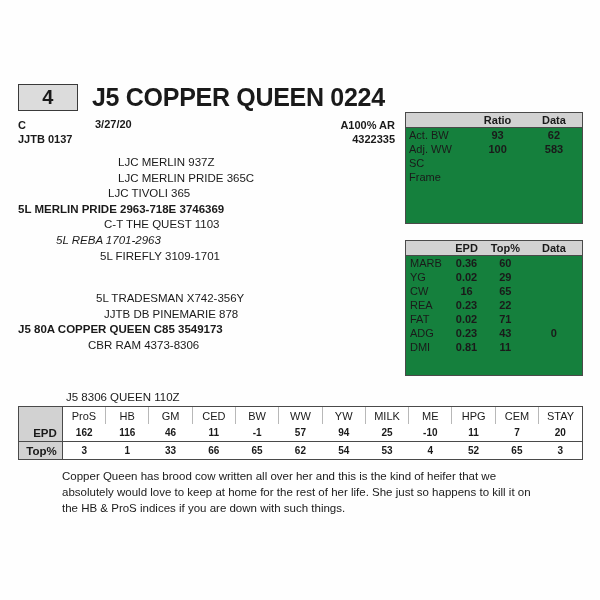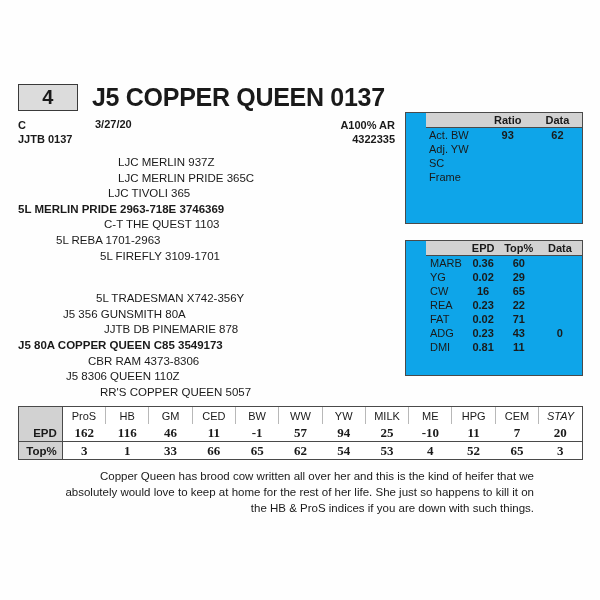--- a/index.html
+++ b/index.html
@@ -94,43 +94,42 @@
   }
   .ped-line { display: block; }
   .ped-gp   { padding-left: 100px; }
   .ped-gs   { padding-left: 100px; }
   .ped-gd   { padding-left: 90px; }
   .ped-main { padding-left: 0px; font-weight: bold; }
   .ped-gs2  { padding-left: 78px; margin-top: 13px; }
   .ped-d    { padding-left: 45px; }
   .ped-gd2  { padding-left: 86px; }
   .ped-gs3  { padding-left: 86px; }
-  .ped-s3   { padding-left: 38px; }
+  .ped-s3   { padding-left: 38px; font-style: italic; }
   .ped-gd3  { padding-left: 82px; }
   .ped-main2{ padding-left: 0px; font-weight: bold; }
   .ped-gs4  { padding-left: 70px; }
-  .ped-d4   { padding-left: 48px; }
+  .ped-d4   { padding-left: 48px; margin-top: 36px; }
   .ped-gd4  { padding-left: 82px; }
 
   .mppa-line {
     position: absolute;
     left: 18px;
     top: 381px;
     font-size: 11.5px;
     white-space: nowrap;
   }
   .mppa-line b { font-weight: bold; }
 
   
   .rt {
     position: absolute;
     border: 1px solid #4a4a4a;
     box-sizing: border-box;
-    background: #0ea5e9;
-    padding-left: 20px;
+    background: #15803d;
   }
   .rt table {
     border-collapse: collapse;
     width: 100%;
     font-size: 11px;
   }
   .rt th {
     background: #d2d2d2;
     font-weight: bold;
     font-size: 11px;
@@ -197,25 +196,24 @@
     line-height: 16px;
     padding: 0;
   }
   #bottom-table tr:last-child th,
   #bottom-table tr:last-child td { border-bottom: none; }
   #bottom-table th.hdr {
     font-weight: normal;
     font-size: 11px;
     border-right: 1px solid #b8b8b8;
   }
-  #bottom-table th.hdr:last-child { border-right: none; font-style: italic; }
+  #bottom-table th.hdr:last-child { border-right: none; }
   #bottom-table td.val {
     font-weight: bold;
-    font-size: 13px;
-    font-family: Liberation Serif, serif;
+    font-size: 10px;
   }
   #bottom-table .rowlbl {
     background: #d2d2d2;
     font-weight: bold;
     font-size: 11.5px;
     text-align: right;
     padding-right: 5px;
     width: 52px;
     border-right: 1px solid #4a4a4a;
   }
@@ -225,31 +223,31 @@
   }
 
   
   #description {
     position: absolute;
     left: 62px;
     top: 468px;
     width: 472px;
     font-size: 11.5px;
     line-height: 16px;
-    text-align: right;
+    text-align: left;
   }
 </style>
 </head>
 <body>
 
 <div id="page">
 
   <div class="header-row">
     <div class="lot-box">4</div>
-    <div class="animal-name">J5 COPPER QUEEN 0137</div>
+    <div class="animal-name">J5 COPPER QUEEN 0224</div>
   </div>
 
   <div class="sub-left">
     <div>C</div>
     <div>JJTB 0137</div>
   </div>
 
   <div class="sub-date">3/27/20</div>
 
   <div class="sub-right">
@@ -260,21 +258,20 @@
   <div class="pedigree">
     <span class="ped-line ped-gp">LJC MERLIN 937Z</span>
     <span class="ped-line ped-gs">LJC MERLIN PRIDE 365C</span>
     <span class="ped-line ped-gd">LJC TIVOLI 365</span>
     <span class="ped-line ped-main">5L MERLIN PRIDE 2963-718E 3746369</span>
     <span class="ped-line ped-gs3">C-T THE QUEST 1103</span>
     <span class="ped-line ped-s3">5L REBA 1701-2963</span>
     <span class="ped-line ped-gd3">5L FIREFLY 3109-1701</span>
     <span class="ped-line" style="height:14px;">&nbsp;</span>
     <span class="ped-line ped-gs2">5L TRADESMAN X742-356Y</span>
-    <span class="ped-line ped-d">J5 356 GUNSMITH 80A</span>
     <span class="ped-line ped-gd2">JJTB DB PINEMARIE 878</span>
     <span class="ped-line ped-main2">J5 80A COPPER QUEEN C85 3549173</span>
     <span class="ped-line ped-gs4">CBR RAM 4373-8306</span>
     <span class="ped-line ped-d4">J5 8306 QUEEN 110Z</span>
     <span class="ped-line ped-gd4">RR'S COPPER QUEEN 5057</span>
   </div>
 
 
   <div class="rt" id="ratio-table">
     <table>
@@ -285,23 +282,23 @@
           <th class="c3">Data</th>
         </tr>
       </thead>
       <tbody>
         <tr>
           <td class="lbl">Act. BW</td>
           <td>93</td>
           <td>62</td>
         </tr>
         <tr>
-          <td class="lbl">Adj. YW</td>
-          <td></td>
-          <td></td>
+          <td class="lbl">Adj. WW</td>
+          <td>100</td>
+          <td>583</td>
         </tr>
         <tr>
           <td class="lbl">SC</td>
           <td></td>
           <td></td>
         </tr>
         <tr>
           <td class="lbl">Frame</td>
           <td></td>
           <td></td>

